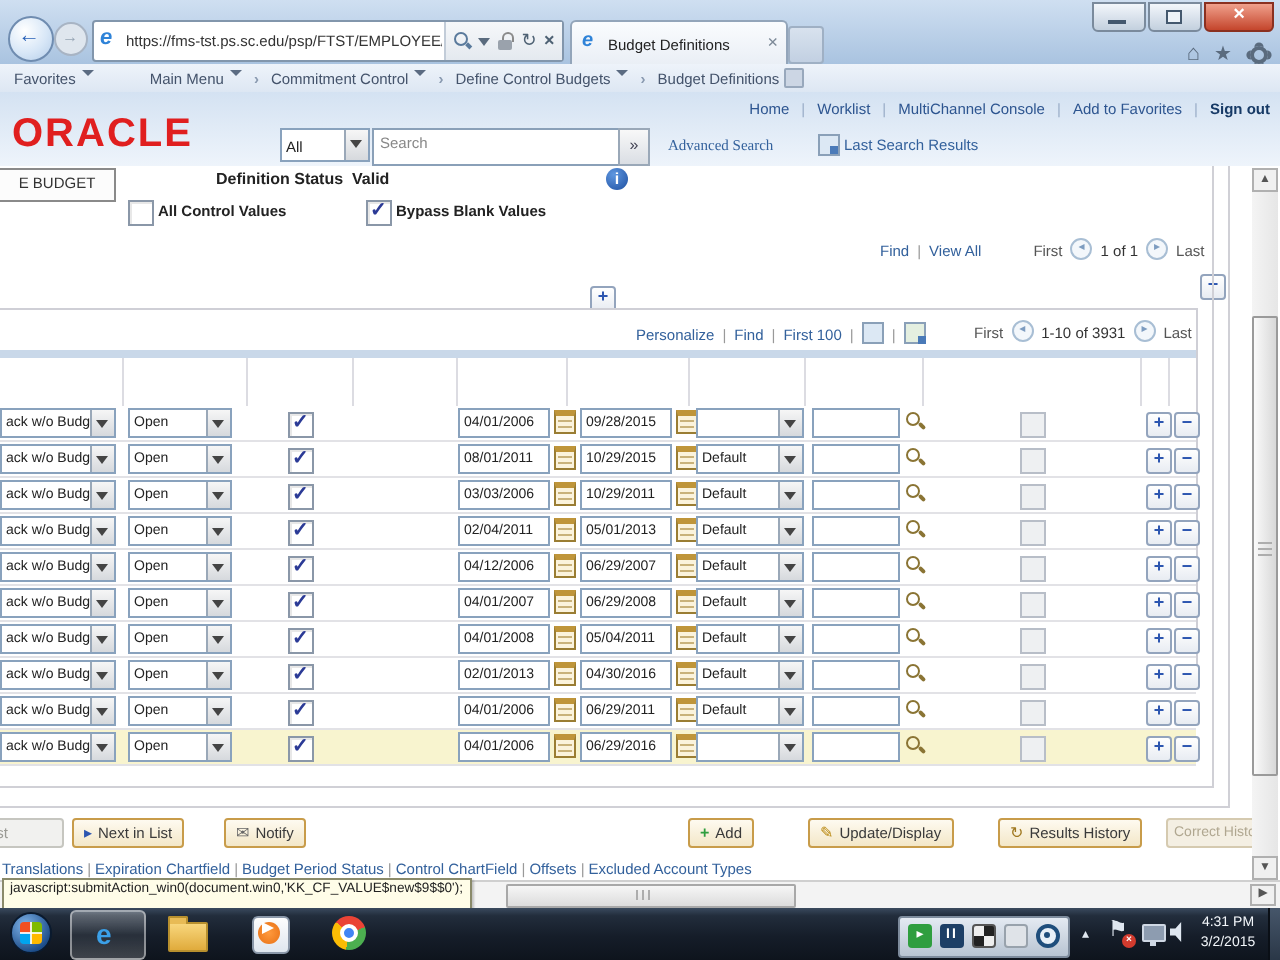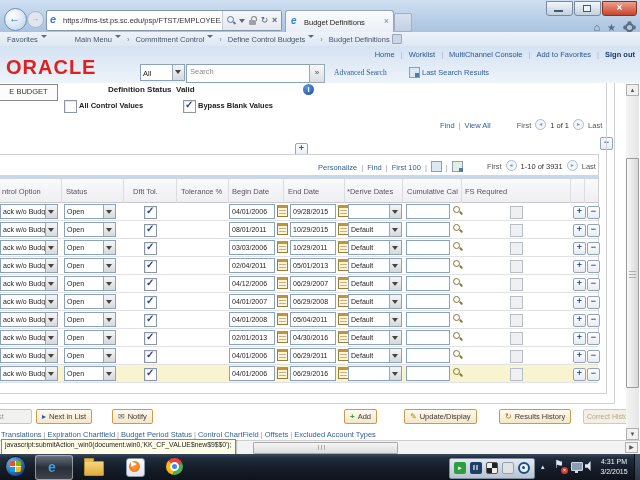--- a/index.html
+++ b/index.html
@@ -322,31 +322,20 @@
         </div>
         <div class="navline" style="left:487px;top:5px;">
           <span>First</span>
           <span class="parr">◂</span>
           <span class="postext">1-10 of 3931</span>
           <span class="parr">▸</span>
           <span>Last</span>
         </div>
       </div>
       <div class="gstrip"></div>
-      <div class="ghead">
-        <span style="left:2px;">ntrol Option</span>
-        <span style="left:66px;">Status</span>
-        <span style="left:133px;">Dflt Tol.</span>
-        <span style="left:181px;">Tolerance %</span>
-        <span style="left:232px;">Begin Date</span>
-        <span style="left:288px;">End Date</span>
-        <span style="left:347px;">*Derive Dates</span>
-        <span style="left:407px;">Cumulative Cal</span>
-        <span style="left:465px;">FS Required</span>
-      </div>
       <div class="vlines">
         <span style="left:61px;"></span>
           <span style="left:123px;"></span>
           <span style="left:176px;"></span>
         <span style="left:228px;"></span>
           <span style="left:283px;"></span>
           <span style="left:344px;"></span>
         <span style="left:402px;"></span>
           <span style="left:461px;"></span>
           <span style="left:570px;"></span>

